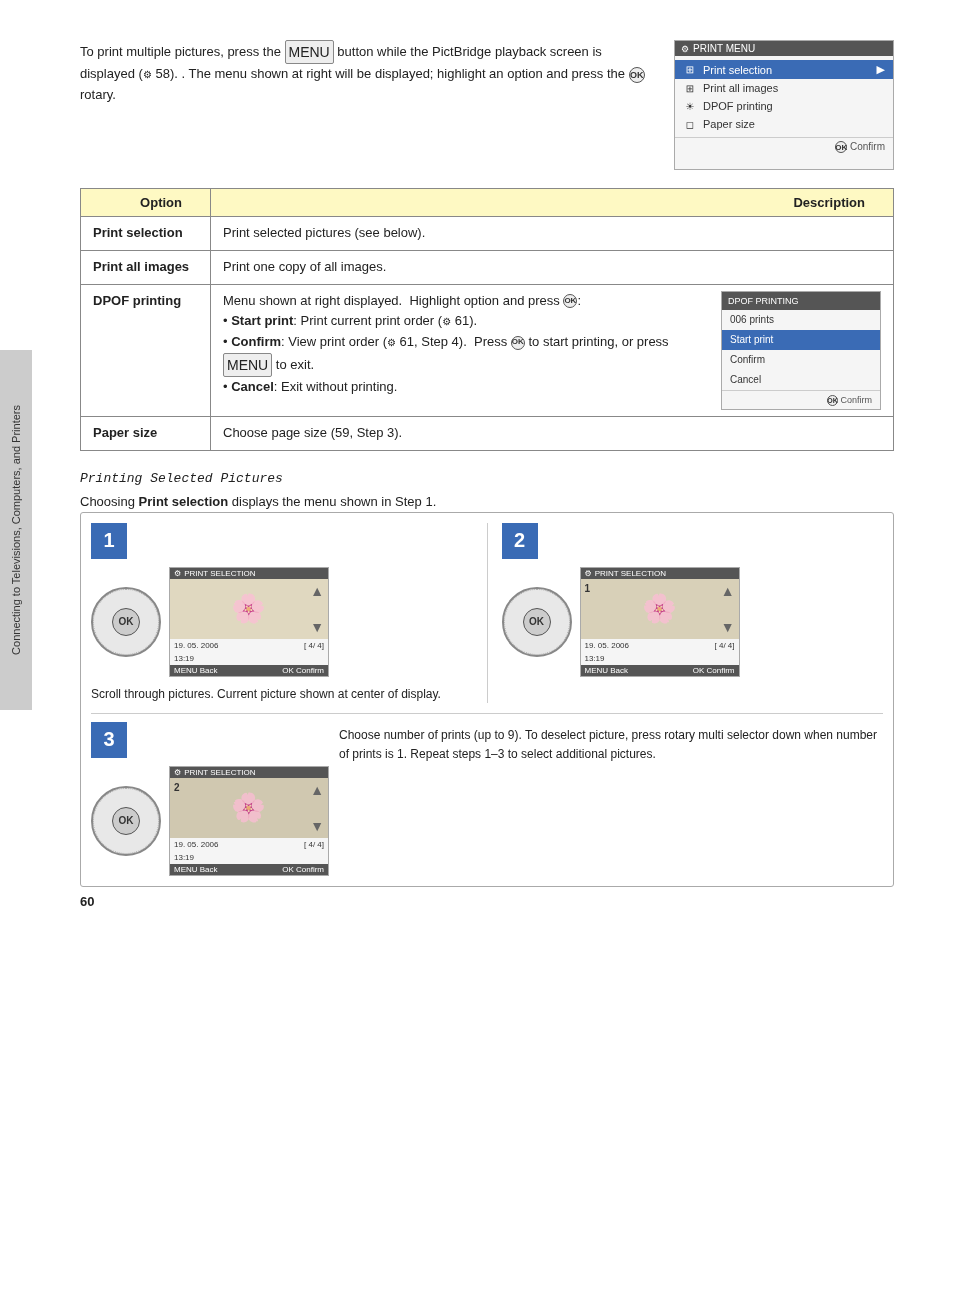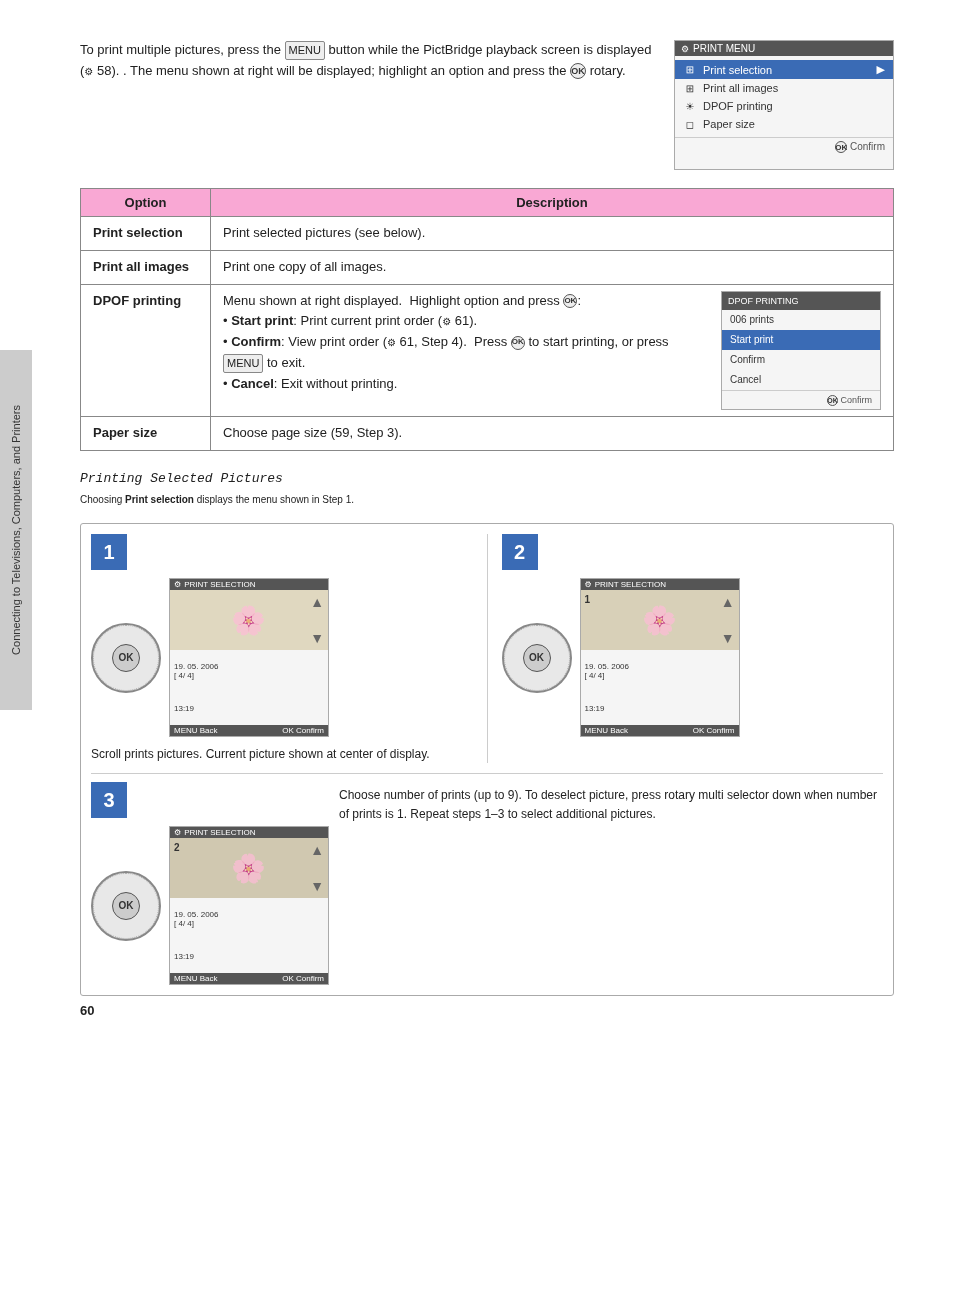--- a/index.html
+++ b/index.html
@@ -102,23 +102,23 @@
     }
 
     
     .options-table {
       width: 100%;
       border-collapse: collapse;
       margin-bottom: 20px;
       border: 1px solid #888;
     }
     .options-table th {
-      background: #f9a8d4;
-      padding: 6px 12px;
-      text-align: center;
+      background: #fef9c3;
+      padding: 6px 28px;
+      text-align: right;
       font-size: 13px;
       border: 1px solid #888;
     }
     .options-table td {
       padding: 6px 12px;
       border: 1px solid #888;
       vertical-align: top;
       font-size: 13px;
       line-height: 1.6;
     }
@@ -163,22 +163,21 @@
     }
 
     
     .subtitle-italic {
       font-style: italic;
       font-size: 13px;
       margin-bottom: 6px;
       font-family: Liberation Mono, monospace;
     }
     .choose-text {
-      font-size: 10px;
-      margin-bottom: 16px;
+      font-size: 13px;
       line-height: 1.5;
     }
 
     
     .steps-outer {
       border: 1px solid #aaa;
       border-radius: 3px;
       padding: 10px;
       margin-bottom: 20px;
     }
@@ -275,26 +274,25 @@
       font-size: 8px;
       color: #666;
       position: relative;
       overflow: hidden;
     }
     .ss-flower {
       font-size: 28px;
       opacity: 0.7;
     }
     .small-screen .ss-info {
-      padding: 12px 4px;
+      padding: 2px 4px;
       font-size: 8px;
       color: #333;
       display: flex;
       justify-content: space-between;
-      flex-direction: column;
     }
     .small-screen .ss-bar {
       background: #555;
       color: #fff;
       padding: 1px 4px;
       font-size: 8px;
       display: flex;
       justify-content: space-between;
     }
     .step-caption {
@@ -347,21 +345,21 @@
       font-weight: bold;
       vertical-align: middle;
       background: #eee;
       color: #333;
     }
     
     .key-box {
       display: inline-block;
       border: 1px solid #888;
       padding: 0 3px;
-      font-size: 11px;
+      font-size: 14px;
       background: #eee;
       border-radius: 2px;
       vertical-align: middle;
     }
     
     .cam-icon {
       font-size: 10px;
       vertical-align: middle;
     }
     
@@ -513,21 +511,21 @@
             </div>
             <div class="ss-info">
               <span>13:19</span>
             </div>
             <div class="ss-bar">
               <span>MENU Back</span>
               <span>OK Confirm</span>
             </div>
           </div>
         </div>
-        <p class="step-caption">Scroll prints pictures.  Current picture shown at center of display.</p>
+        <p class="step-caption">Scroll through pictures.  Current picture shown at center of display.</p>
       </div>
 
       <div style="width:1px;background:#ccc;margin:0 4px;"></div>
 
       <div class="step-block">
         <div class="step-header">
           <div class="step-number">2</div>
         </div>
         <div class="step-illustration">
           <div class="dial">

